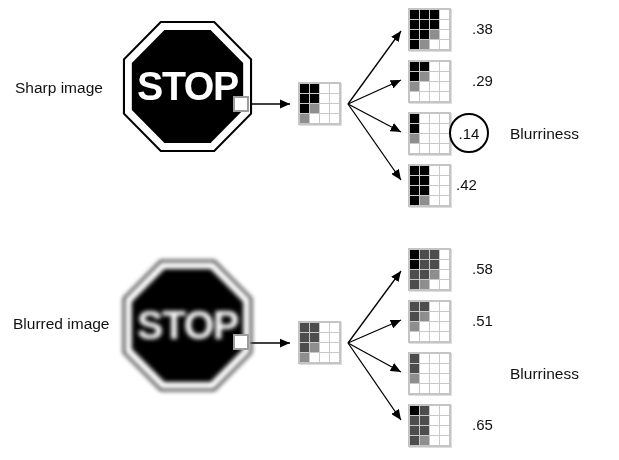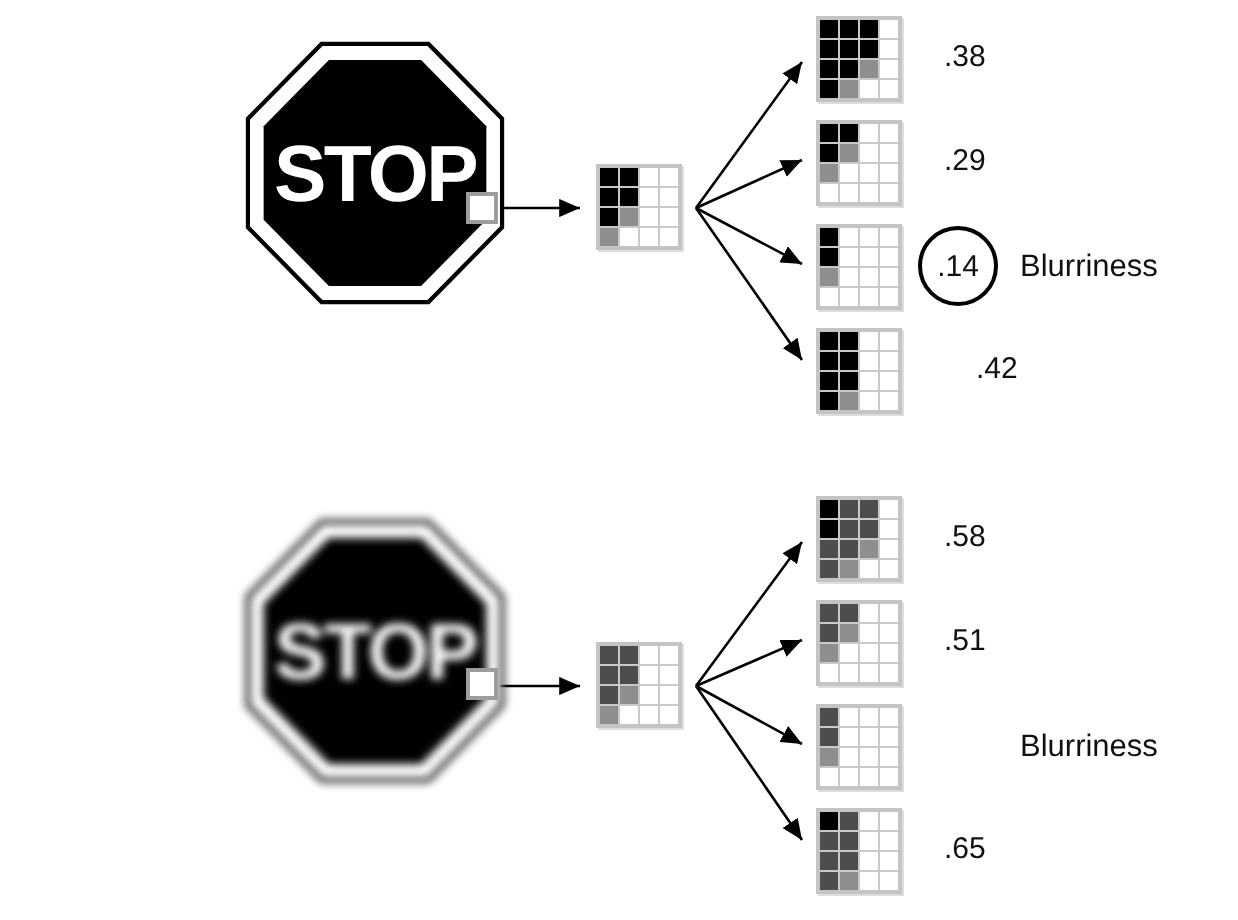--- a/index.html
+++ b/index.html
@@ -42,20 +42,21 @@
     <line x1="348" y1="104" x2="401" y2="132" stroke="#000" stroke-width="1.3" marker-end="url(#ah)"></line>
     <line x1="348" y1="104" x2="401" y2="180" stroke="#000" stroke-width="1.3" marker-end="url(#ah)"></line>
 
     <line x1="250" y1="343" x2="290" y2="343" stroke="#000" stroke-width="1.3" marker-end="url(#ah)"></line>
     <line x1="348" y1="343" x2="401" y2="271" stroke="#000" stroke-width="1.3" marker-end="url(#ah)"></line>
     <line x1="348" y1="343" x2="401" y2="320" stroke="#000" stroke-width="1.3" marker-end="url(#ah)"></line>
     <line x1="348" y1="343" x2="401" y2="372" stroke="#000" stroke-width="1.3" marker-end="url(#ah)"></line>
     <line x1="348" y1="343" x2="401" y2="420" stroke="#000" stroke-width="1.3" marker-end="url(#ah)"></line>
   </svg>
 
+  <div class="section-label" style="left:15px;top:79px">Sharp image</div>
 
   <svg class="sign" style="left:122px;top:20px" width="131" height="133" viewBox="0 0 100 100" preserveAspectRatio="none">
     <polygon points="29.6,1.5 70.4,1.5 98.5,29.6 98.5,70.4 70.4,98.5 29.6,98.5 1.5,70.4 1.5,29.6" fill="#ffffff" stroke="#000000" stroke-width="1.6"></polygon>
     <polygon points="32.4,7.5 67.6,7.5 92.5,32.4 92.5,67.6 67.6,92.5 32.4,92.5 7.5,67.6 7.5,32.4" fill="#000000"></polygon>
     <text x="50" y="60.5" text-anchor="middle" fill="#ffffff" font-size="30" font-weight="bold" letter-spacing="-1">STOP</text>
   </svg>
 
   <div class="marker" style="left:233px;top:96px"></div>
 
   <div class="grid" style="left:298px;top:82px">
@@ -145,26 +146,27 @@
       <div class="cell" style="background: rgb(255, 255, 255);"></div>
       <div class="cell" style="background: rgb(255, 255, 255);"></div>
       <div class="cell" style="background: rgb(0, 0, 0);"></div>
       <div class="cell" style="background: rgb(142, 142, 142);"></div>
       <div class="cell" style="background: rgb(255, 255, 255);"></div>
       <div class="cell" style="background: rgb(255, 255, 255);"></div>
     </div>
 
   <div class="value" style="left:472px;top:21px">.38</div>
   <div class="value" style="left:472px;top:73px">.29</div>
-  <div class="circle" style="left:459px;top:113px">
+  <div class="circle" style="left:449px;top:113px">
     <span>.14</span>
   </div>
   <div class="blur-label" style="left:510px;top:125px">Blurriness</div>
-  <div class="value" style="left:488px;top:177px">.42</div>
-
+  <div class="value" style="left:456px;top:177px">.42</div>
+
+  <div class="section-label" style="left:13px;top:315px">Blurred image</div>
 
   <svg class="sign blurred" style="left:122px;top:259px" width="131" height="133" viewBox="0 0 100 100" preserveAspectRatio="none">
     <polygon points="29.6,1.5 70.4,1.5 98.5,29.6 98.5,70.4 70.4,98.5 29.6,98.5 1.5,70.4 1.5,29.6" fill="#ffffff" stroke="#000000" stroke-width="1.6"></polygon>
     <polygon points="32.4,7.5 67.6,7.5 92.5,32.4 92.5,67.6 67.6,92.5 32.4,92.5 7.5,67.6 7.5,32.4" fill="#000000"></polygon>
     <text x="50" y="60.5" text-anchor="middle" fill="#ffffff" font-size="30" font-weight="bold" letter-spacing="-1">STOP</text>
   </svg>
 
   <div class="marker" style="left:233px;top:334px"></div>
 
   <div class="grid" style="left:298px;top:321px">

